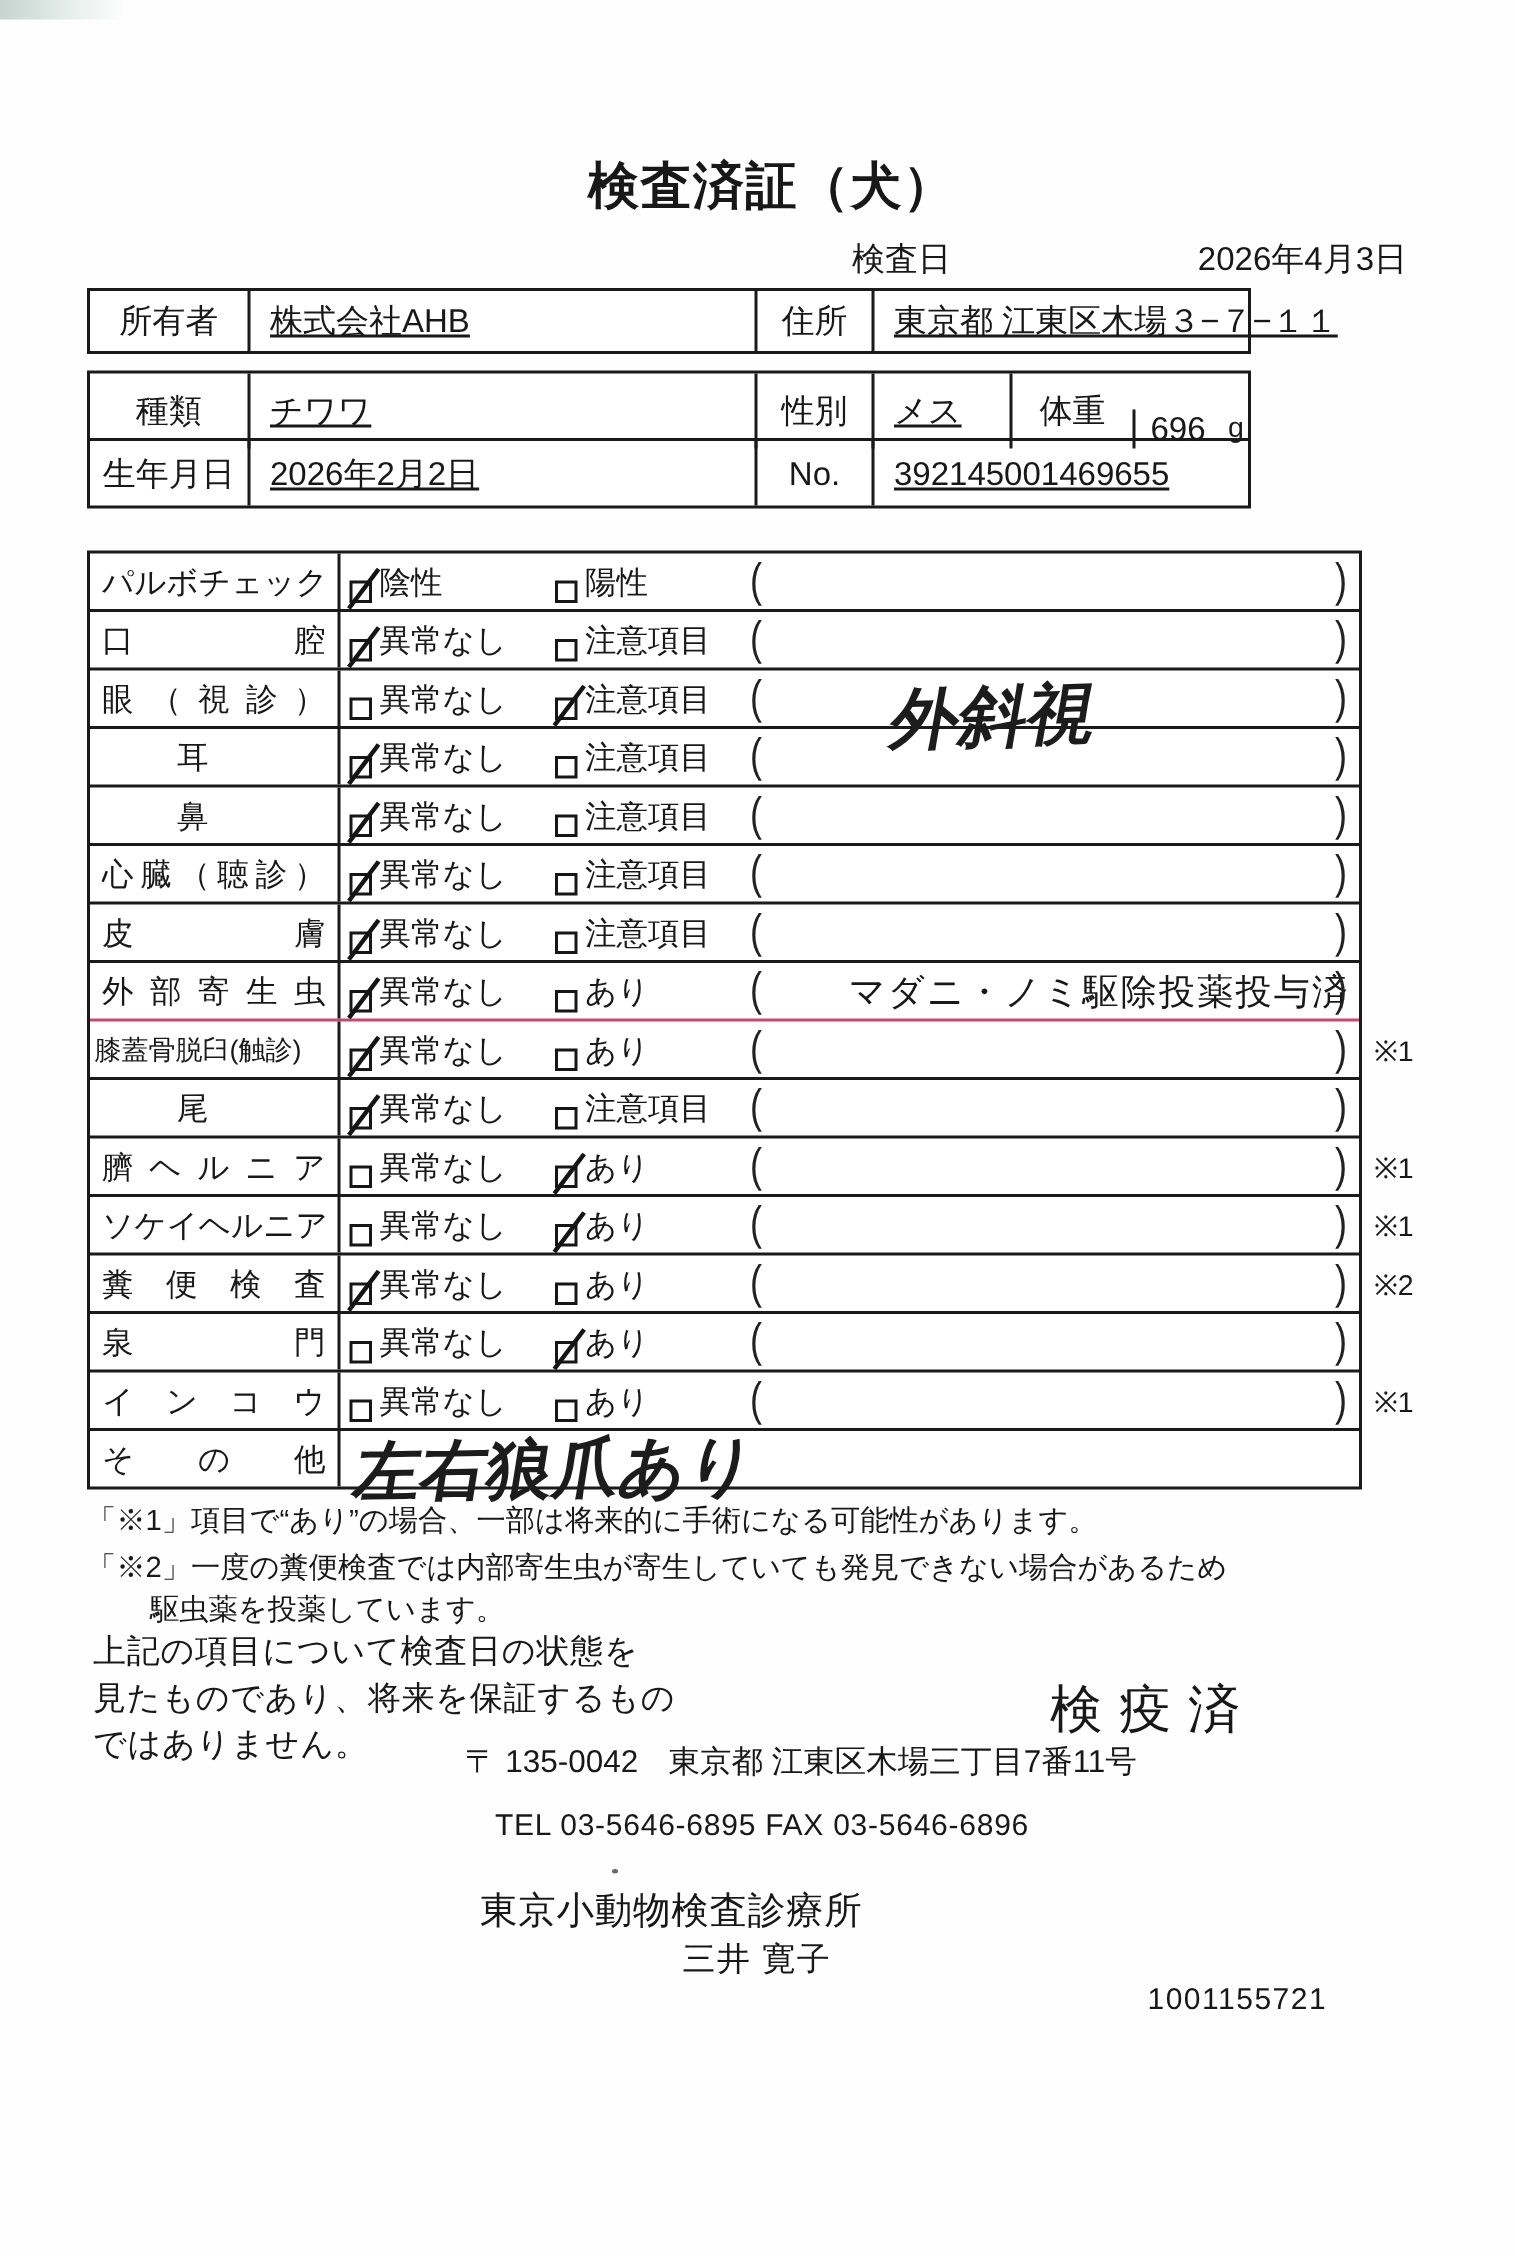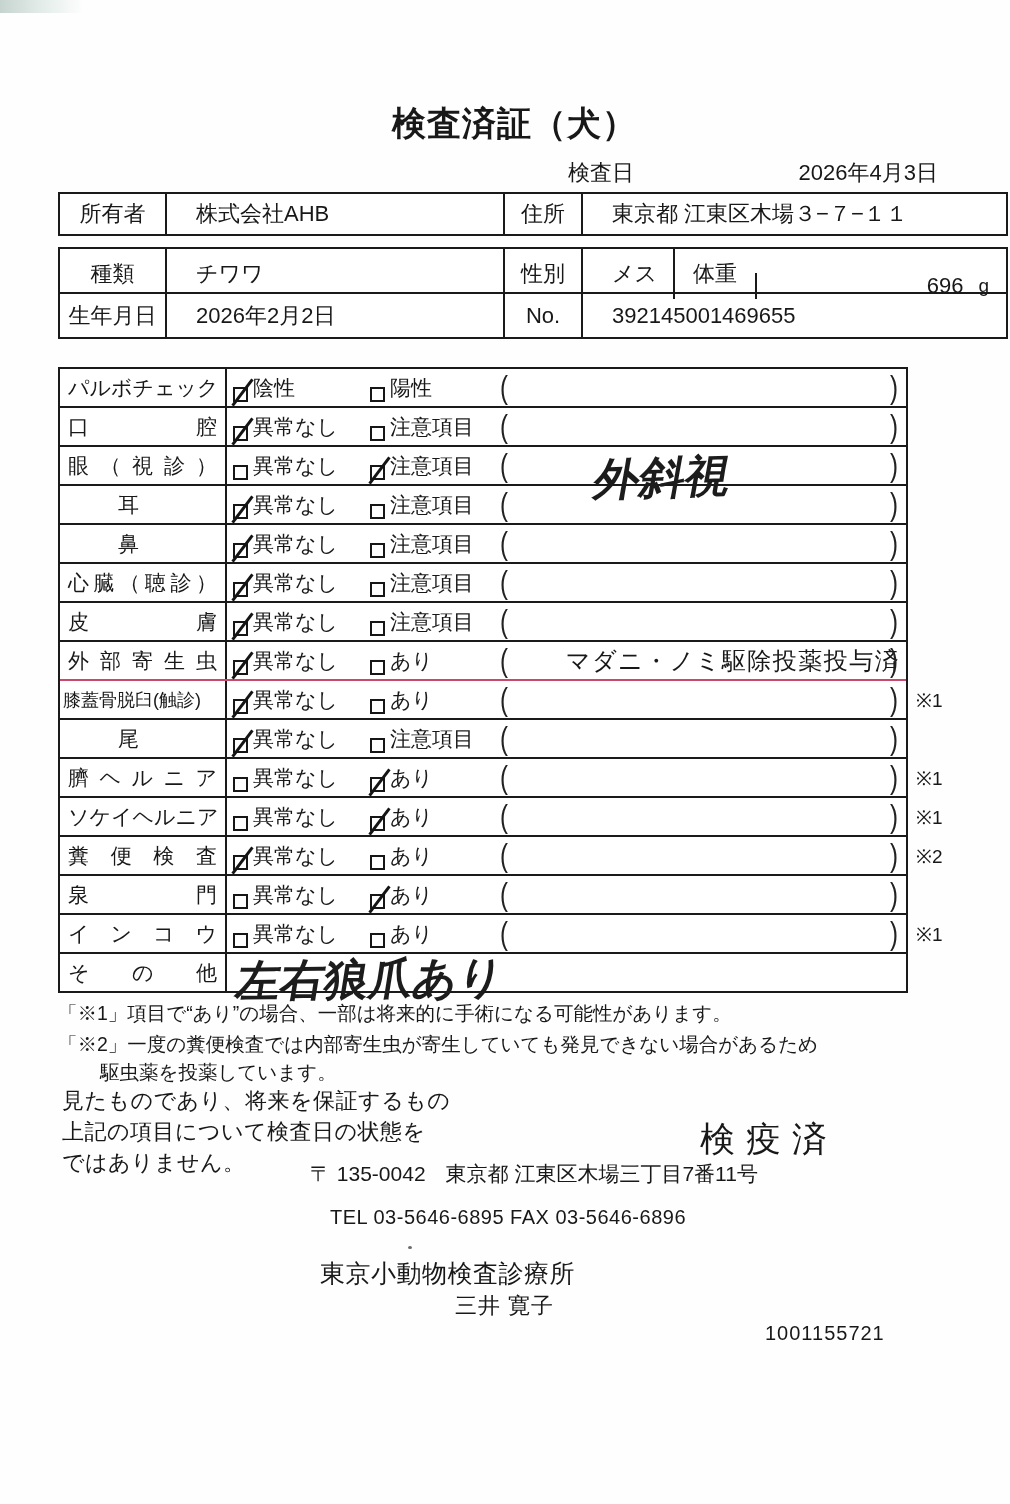--- a/index.html
+++ b/index.html
@@ -12,33 +12,33 @@
   .abs { position:absolute; }
   .smudge {
     position:absolute; left:0; top:0; width:92px; height:13px;
     background:linear-gradient(to right, #c6d4cf 0%, #e3ece9 45%, rgba(255,255,255,0) 90%);
   }
   .title { top:101px; left:392px; font-size:34px; font-weight:700; letter-spacing:1px; white-space:nowrap; }
   .exam-date-label { top:158px; left:568px; font-size:22px; }
   .exam-date-value { top:158px; right:72px; font-size:22px; }
 
   
-  .tbl { position:absolute; left:58px; width:950px; border:2px solid #1a1a1a; box-sizing:border-box; background:#fff; }
+  .tbl { position:absolute; left:58px; width:776px; border:2px solid #1a1a1a; box-sizing:border-box; background:#fff; }
   .trow { display:grid; height:43px; }
   .trow + .trow { border-top:2px solid #1a1a1a; }
   .owner { top:192px; }
   .pet   { top:247px; }
   .owner .trow { height:40px; }
   .cols-owner { grid-template-columns:105px 338px 78px 1fr; }
   .cols-pet1  { grid-template-columns:105px 338px 78px 92px 82px 1fr; }
   .cols-pet2  { grid-template-columns:105px 338px 78px 1fr; }
   .tcell { display:flex; align-items:center; font-size:22px; padding:0 10px; box-sizing:border-box; white-space:nowrap; overflow:visible; }
   .tcell + .tcell { border-left:2px solid #1a1a1a; }
   .tcell.hd { justify-content:center; padding:0 4px; }
-  .tcell.val { padding-left:29px; }
+  .tcell.val { padding-left:13px;text-decoration:underline; }
   .weight-cell { justify-content:flex-end; gap:15px; padding-right:17px;margin-top:24px; }
   .weight-unit { font-size:19px; }
 
   .intro { top:337px; left:62px; font-size:19.5px; }
 
   
   .insp { position:absolute; left:58px; top:367px; width:850px; border:2px solid #1a1a1a; box-sizing:border-box; background:#fff; }
   .irow { display:flex; height:37px; position:relative; }
   .irow:not(:last-child) { border-bottom:2px solid #1a1a1a; }
   .irow.red { border-bottom-color:#c9496d; }
@@ -450,22 +450,22 @@
           <div class="hw other-hw">左右狼爪あり</div>
         </div>
       </div>
     </div>
 
   <div class="note n1">「※1」項目で“あり”の場合、一部は将来的に手術になる可能性があります。</div>
   <div class="note n2">「※2」一度の糞便検査では内部寄生虫が寄生していても発見できない場合があるため</div>
   <div class="note n3">駆虫薬を投薬しています。</div>
 
   <div class="disclaimer">
+    <div>上記の項目について検査日の状態を</div>
     <div>見たものであり、将来を保証するもの</div>
-    <div>上記の項目について検査日の状態を</div>
     <div>ではありません。</div>
   </div>
 
   <div class="stamp">検疫済</div>
 
   <div class="addr-line">
     <span>〒 135-0042</span>
     <span>東京都 江東区木場三丁目7番11号</span>
   </div>
 

